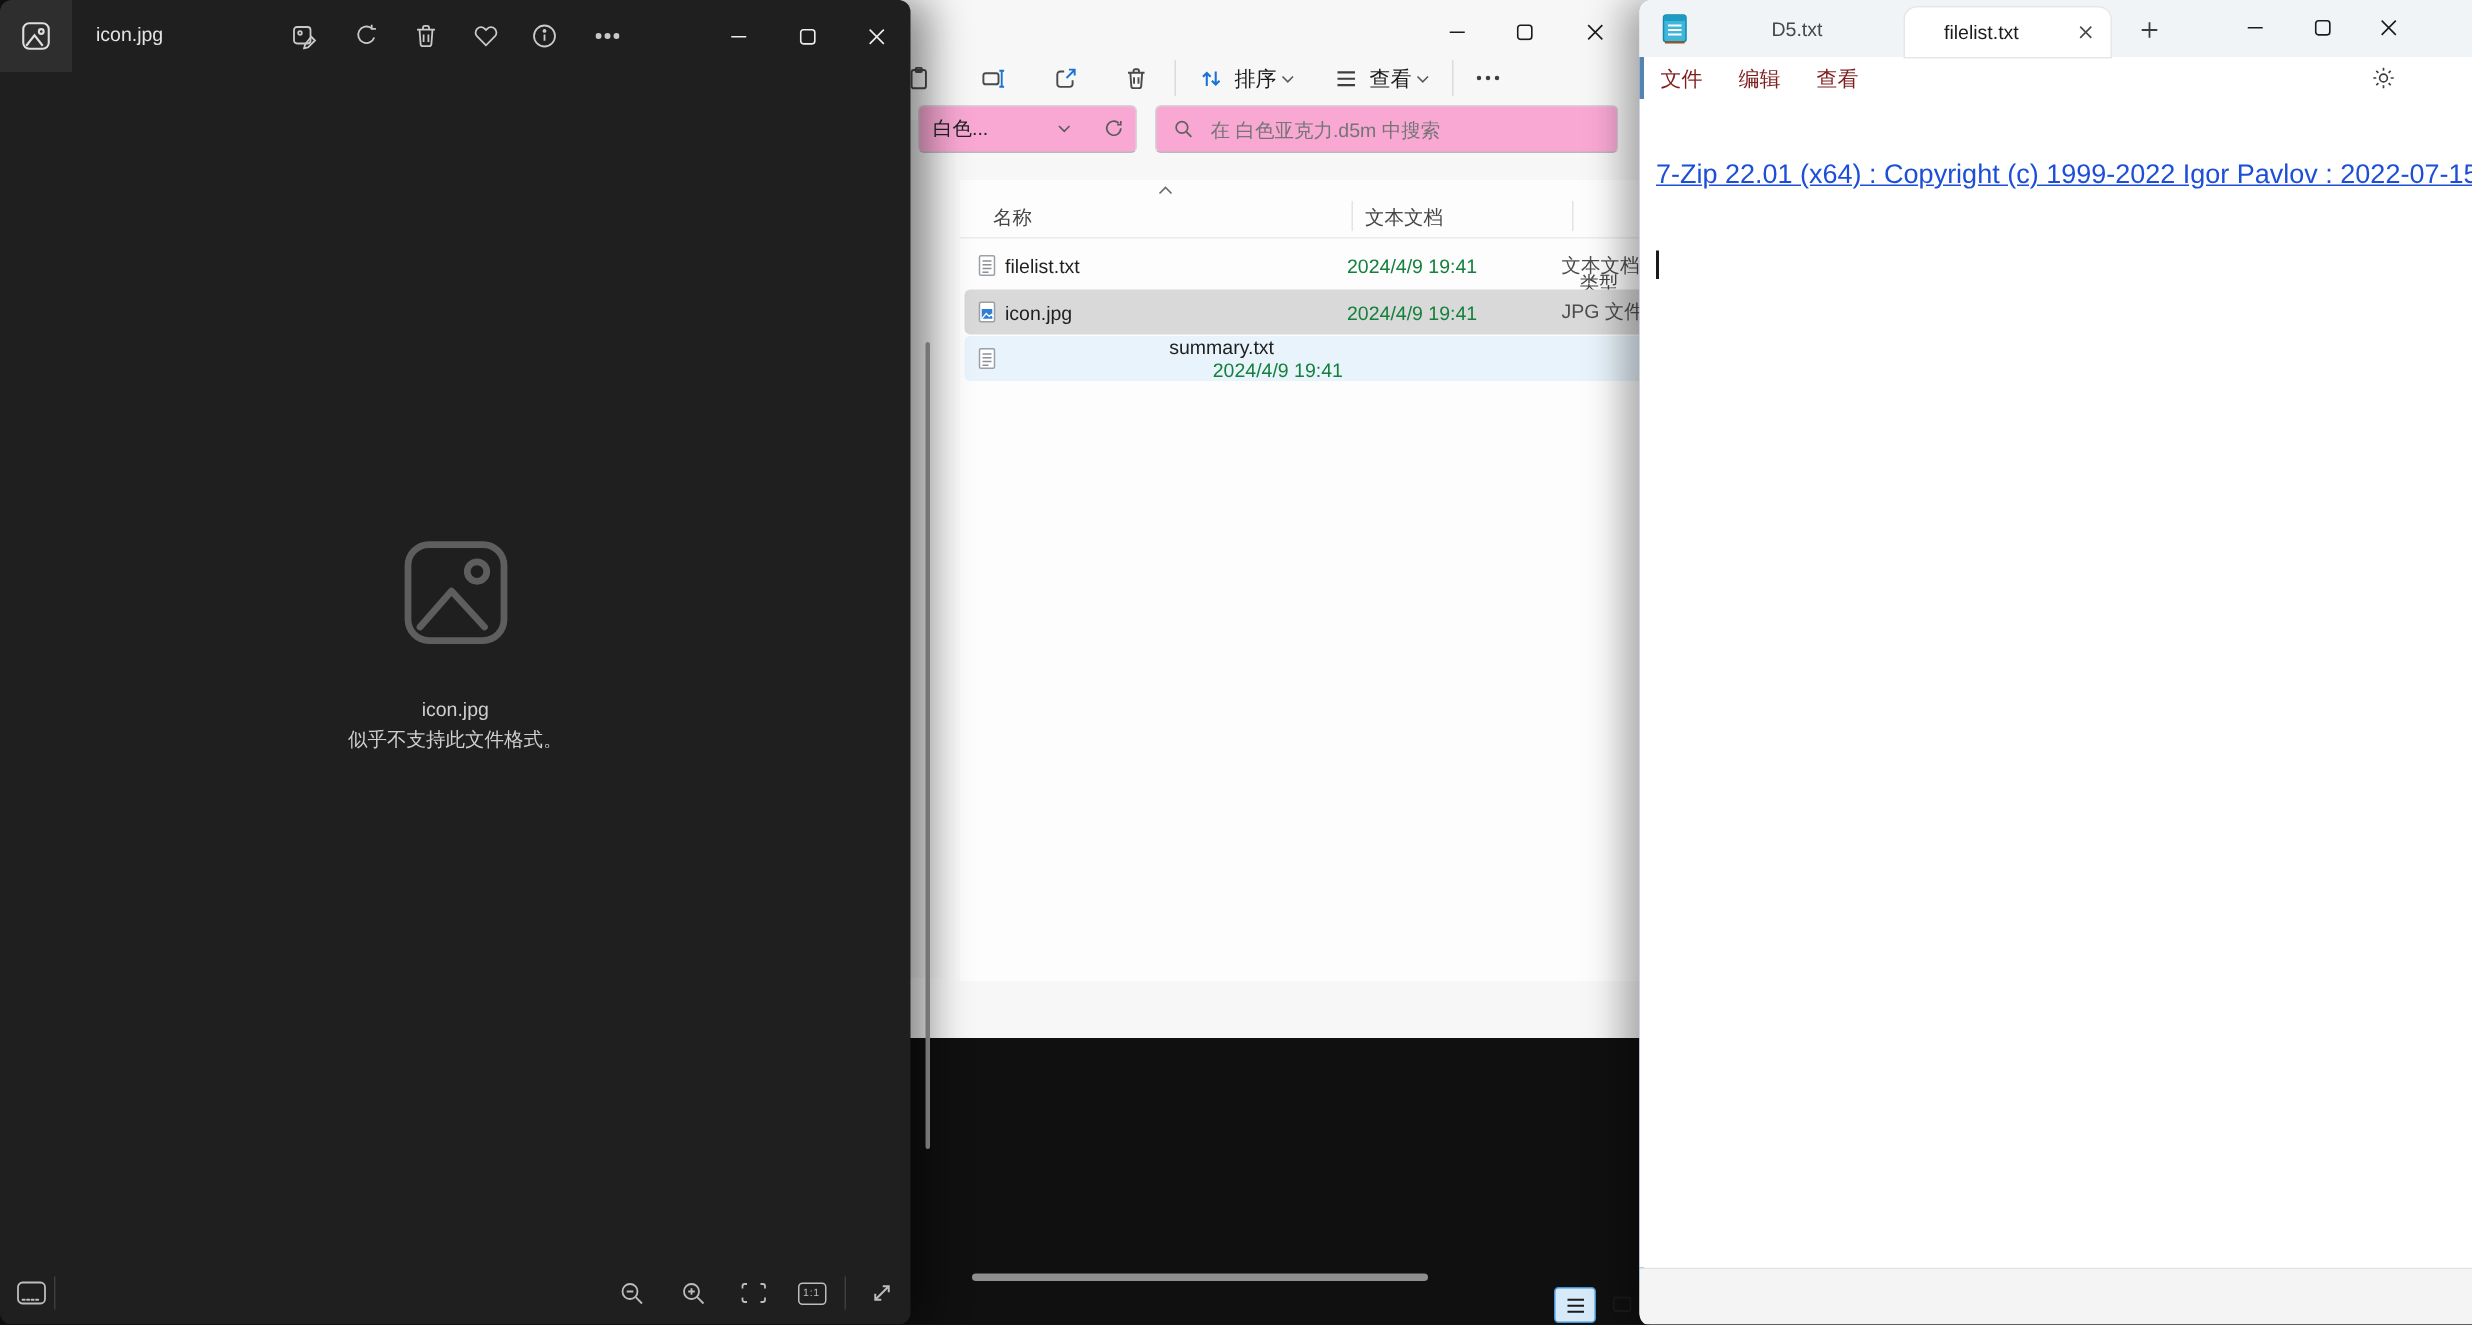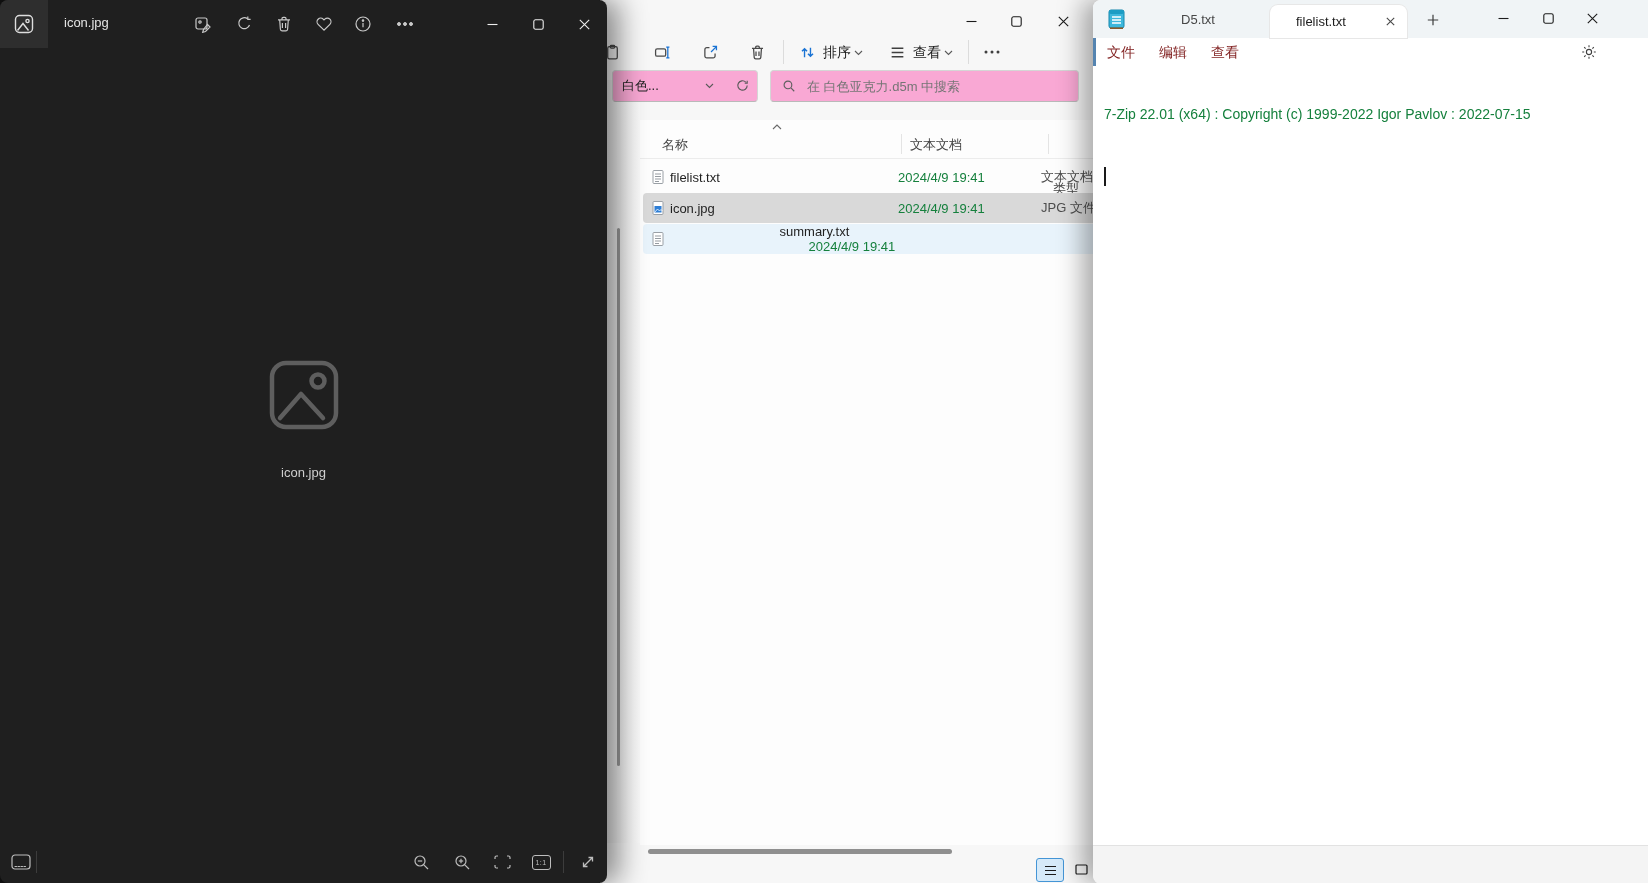--- a/index.html
+++ b/index.html
@@ -1,21 +1,21 @@
 <!DOCTYPE html>
 <html><head>
 <meta charset="utf-8">
 <style>
   html,body{margin:0;padding:0;background:#141414;font-family:"Liberation Sans","DejaVu Sans",sans-serif;}
   #screen{position:relative;width:1648px;height:883px;overflow:hidden;background:#101010;}
   .abs{position:absolute;}
   .ctr{display:flex;align-items:center;justify-content:center;}
   svg{display:block;}
   
-  .explorer{left:600px;top:0;width:520px;height:883px;background:#f7f7f7;}
+  .explorer{left:600px;top:0;width:520px;height:692px;background:#f7f7f7;}
   .e-nav{left:0;top:80px;width:40px;bottom:40px;background:linear-gradient(90deg,#ededed,#f9f9f9);}
   .e-scroll-v{left:17px;top:228px;width:3px;height:538px;background:#9a9a9a;border-radius:2px;}
   .e-cap{width:34px;height:26px;top:8px;}
   .e-cap svg{stroke:#1b1b1b;}
   .e-toolbar-btn{top:36px;width:32px;height:32px;border-radius:4px;}
   .e-sep{top:40px;width:1px;height:24px;background:#dcdcdc;}
   .e-tb-label{top:44px;font-size:14px;color:#1b1b1b;}
   .e-addr{top:70px;height:30px;background:#f9a8d4;border:1px solid #d5d5d5;border-bottom-color:#b9b9b9;border-radius:4px;display:flex;align-items:center;}
   .e-hdr{font-size:13px;color:#454545;top:136px;}
   .e-hdr-div{top:134px;width:1px;height:20px;background:#e4e4e4;}
@@ -40,21 +40,21 @@
   .p-vsep{top:851px;width:1px;height:22px;background:#3c3c3c;}
   .p-center-text{left:0;width:607px;text-align:center;color:#cfcfcf;font-size:13px;}
   .one2one{width:17px;height:13px;border:1.4px solid #bdbdbd;border-radius:3px;color:#bdbdbd;font-size:7px;display:flex;align-items:center;justify-content:center;letter-spacing:.5px;}
   
   .notepad{left:1093px;top:0;width:555px;height:883px;background:#fff;border-radius:8px 0 0 8px;box-shadow:-10px 0 26px rgba(0,0,0,.35);}
   .n-tabbar{left:0;top:0;width:555px;height:38px;background:#f0f4f6;border-radius:8px 0 0 0;}
   .n-tab-inactive{left:44px;top:4px;width:122px;height:30px;display:flex;align-items:center;justify-content:center;font-size:13px;color:#474747;border-radius:6px;}
   .n-tab-active{left:177px;top:5px;width:137px;height:33px;background:#fff;border-radius:8px 8px 0 0;box-shadow:0 0 0 1px #e7e7e7;display:flex;align-items:center;font-size:13px;color:#1b1b1b;}
   .n-edge{left:0;top:38px;width:2.5px;height:822px;background:#5584b0;}
   .n-menu{font-size:14px;color:#7f1d1d;top:44px;}
-  .n-line{left:11px;width:530px;height:20px;font-size:14px;color:#15803d;white-space:pre;}
+  .n-line{left:11px;width:530px;height:20px;font-size:18px;color:#1d4ed8;white-space:pre;text-decoration:underline;}
   .n-status{left:0;top:845px;width:555px;height:38px;background:#f4f4f4;border-top:1px solid #e2e2e2;font-size:12.5px;color:#3f3f3f;border-radius:0 0 0 8px;}
   .caret{left:11px;top:166px;width:1.5px;height:19px;background:#1a1a1a;}
   .winbtn{display:flex;align-items:center;justify-content:center;}
 </style>
 </head>
 <body>
 
 <div id="screen">
 
   <section class="abs explorer">
@@ -262,20 +262,21 @@
           <path d="M0.8 0.8 L10.2 10.2 M10.2 0.8 L0.8 10.2"></path>
         </svg>
     </div>
 
     <svg class="abs" style="left:267px;top:358px;" width="74" height="74" viewBox="0 0 74 74" fill="none" stroke="#5e5e5e" stroke-width="4.5">
       <rect x="5" y="5" width="64" height="64" rx="14"></rect>
       <circle cx="51" cy="23" r="6.5"></circle>
       <path d="M13 60 34 36 56 60" stroke-linejoin="round" stroke-linecap="round"></path>
     </svg>
     <div class="abs p-center-text" style="top:465px;">icon.jpg</div>
+    <div class="abs p-center-text" style="top:484px;">似乎不支持此文件格式。</div>
 
     <div class="abs ctr p-b-btn" style="left:6px;">
       <svg width="20" height="16" viewBox="0 0 20 16" fill="none" stroke-width="1.2">
           <rect x="1" y="1" width="18" height="14" rx="3"></rect>
           <path d="M4 12.5h1.5 M7 12.5h1.5 M10 12.5h1.5 M13 12.5h1.5" stroke-linecap="round"></path>
         </svg>
     </div>
     <div class="abs p-vsep" style="left:36px;"></div>
     <div class="abs ctr p-b-btn" style="left:406px;">
       <svg width="17" height="17" viewBox="0 0 17 17" fill="none" stroke-width="1.2">

